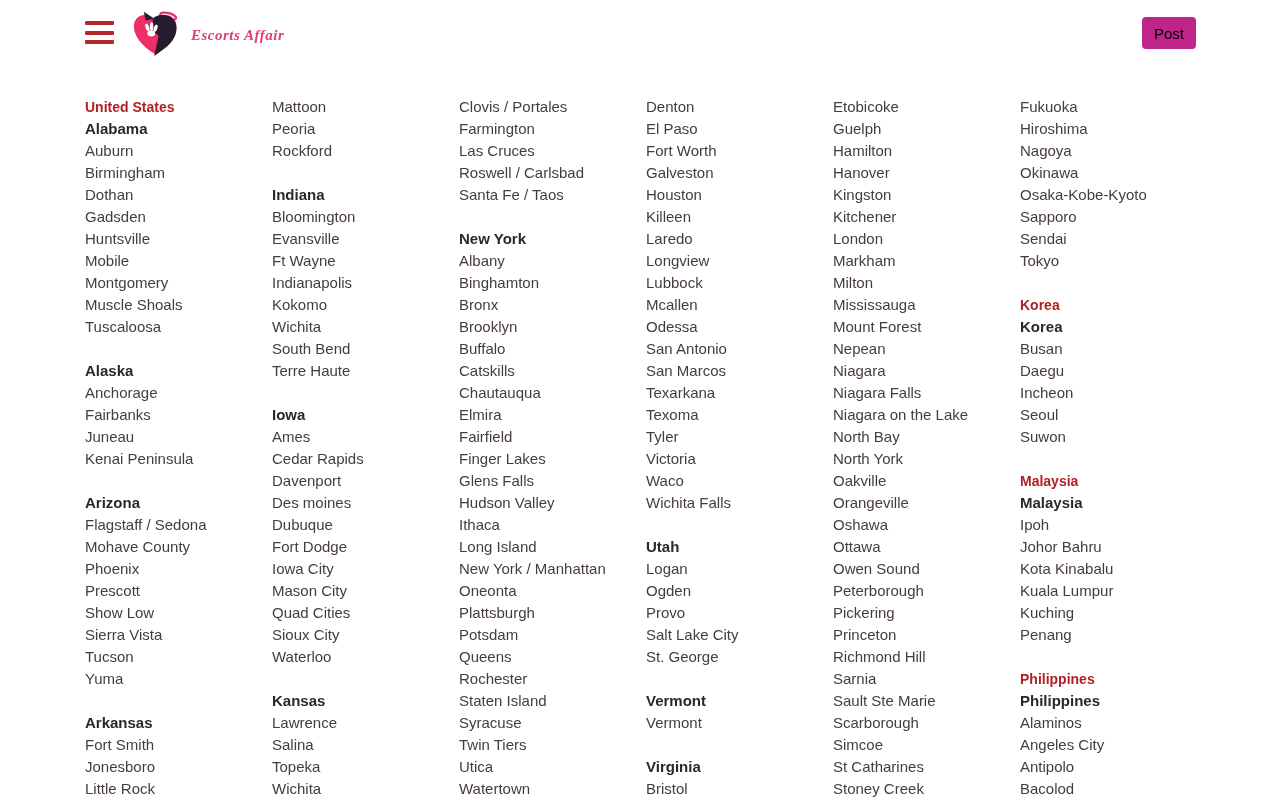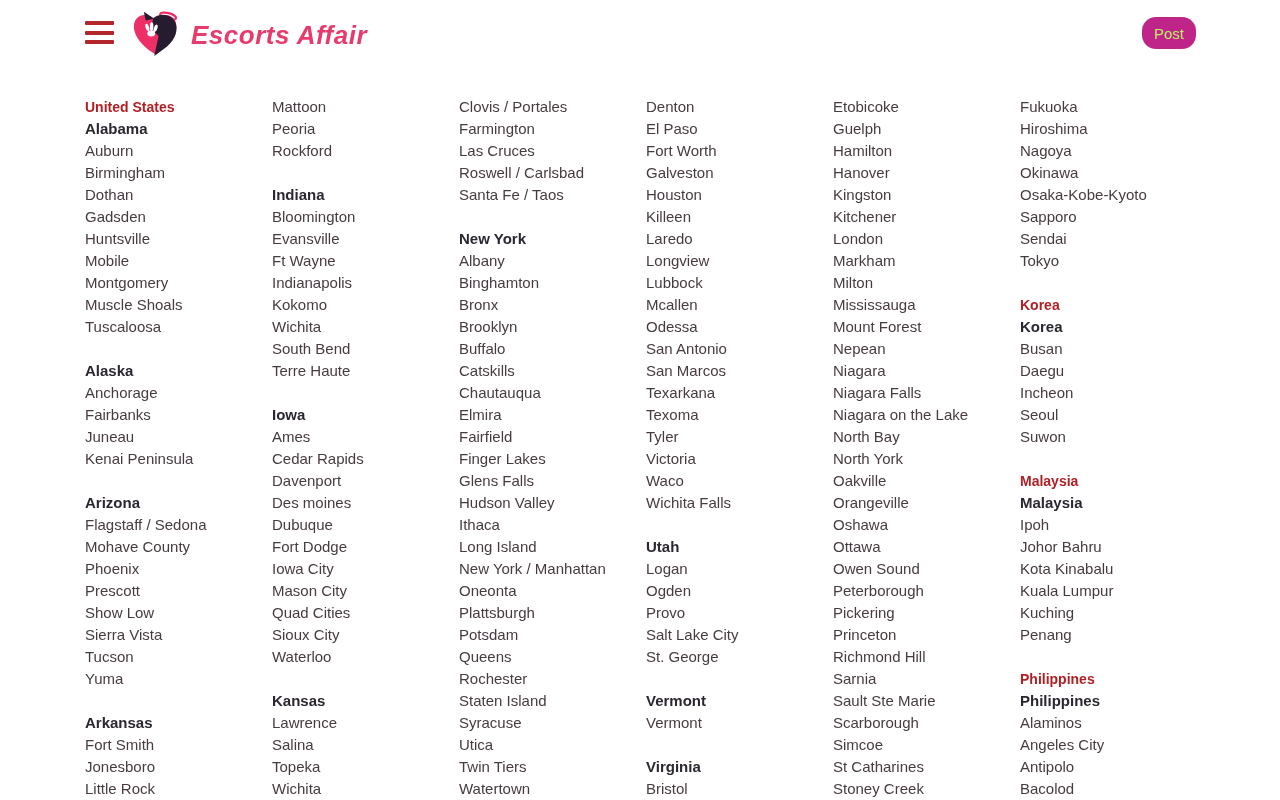--- a/index.html
+++ b/index.html
@@ -6,24 +6,24 @@
   html, body { width: 1280px; height: 800px; overflow: hidden; background: #fff;
     font-family: "Liberation Sans", sans-serif; }
 
   
   .header { position: relative; height: 66px; background: #fff; }
   .burger { position: absolute; left: 85px; top: 21px; width: 29px; height: 23px;
     display: flex; flex-direction: column; justify-content: space-between; cursor: pointer; }
   .burger span { display: block; height: 4px; background: #b2262c; border-radius: 1px; }
   .logo { position: absolute; left: 130px; top: 11px; display: flex; align-items: center;
     gap: 9px; cursor: pointer; }
-  .logo-text { font-size: 26px; font-weight: bold; font-style: italic; color: #e73a6d;
-    letter-spacing: .5px; white-space: nowrap; }
+  .logo-text { font-size: 15px; font-weight: bold; font-style: italic; color: #e73a6d;
+    letter-spacing: .5px; white-space: nowrap; font-family: Liberation Serif, serif; }
   .post-btn { position: absolute; right: 84px; top: 17px; min-width: 54px; height: 32px;
-    background: #bf2589; color: #bef264; border: none; border-radius: 14px; font-size: 15px;
+    background: #bf2589; color: #000000; border: none; border-radius: 4px; font-size: 15px;
     font-family: "Liberation Sans", sans-serif; padding: 0 12px; cursor: pointer; }
 
   
   .directory { display: flex; padding: 30px 0 0 85px; }
   .col { width: 187px; flex: none; }
   .item { display: block; height: 22px; line-height: 22px; font-size: 15px;
     color: #473b41; white-space: nowrap; text-decoration: none; }
   .item.city { cursor: pointer; }
   .item.country { color: #b22025; font-weight: bold; font-size: 14px; cursor: pointer; }
   .item.state { color: #2b2630; font-weight: bold; font-size: 15px; cursor: pointer; }
@@ -157,22 +157,22 @@
       <div class="item city">Ithaca</div>
       <div class="item city">Long Island</div>
       <div class="item city">New York / Manhattan</div>
       <div class="item city">Oneonta</div>
       <div class="item city">Plattsburgh</div>
       <div class="item city">Potsdam</div>
       <div class="item city">Queens</div>
       <div class="item city">Rochester</div>
       <div class="item city">Staten Island</div>
       <div class="item city">Syracuse</div>
+      <div class="item city">Twin Tiers</div>
       <div class="item city">Utica</div>
-      <div class="item city">Twin Tiers</div>
       <div class="item city">Watertown</div>
     </div>
     <div class="col">
       <div class="item city">Denton</div>
       <div class="item city">El Paso</div>
       <div class="item city">Fort Worth</div>
       <div class="item city">Galveston</div>
       <div class="item city">Houston</div>
       <div class="item city">Killeen</div>
       <div class="item city">Laredo</div>

